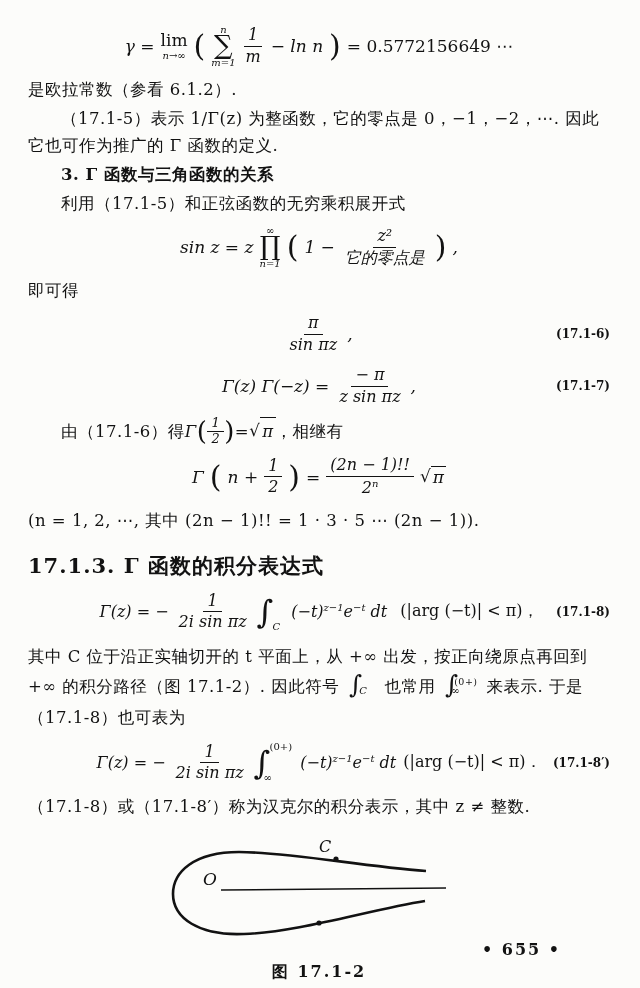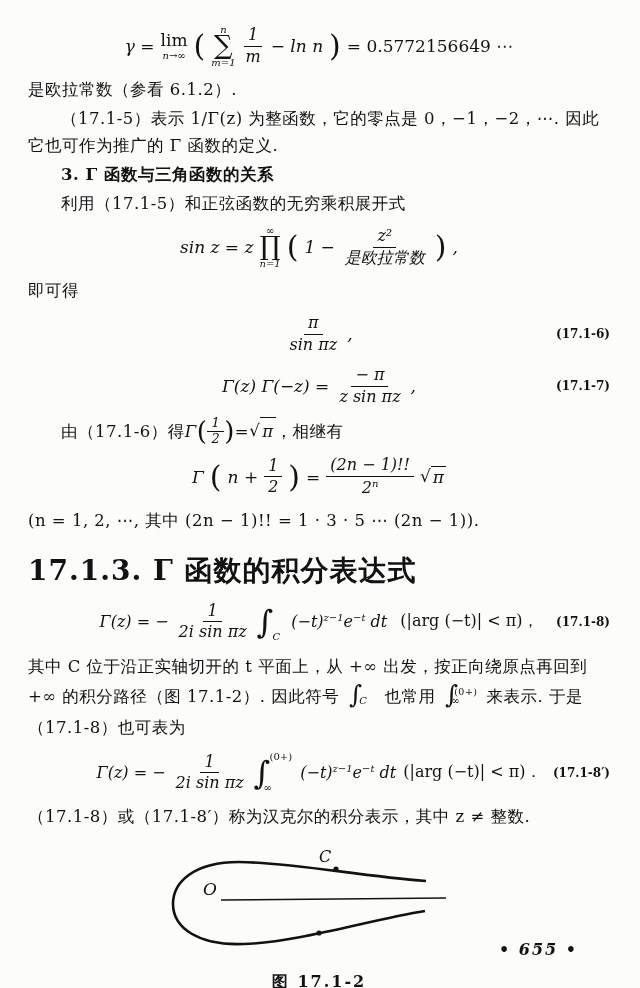--- a/index.html
+++ b/index.html
@@ -16,21 +16,21 @@
   }
   .body{
     font-size:16.5px;
     line-height:27px;
     margin:2px 0;
     letter-spacing:.5px;
   }
   .indent{text-indent:2em;}
   .subhead{font-weight:bold;}
   .sechead{
-    font-size:28px;
+    font-size:21px;
     font-weight:bold;
     margin:18px 0 10px 0;
     letter-spacing:1px;
   }
   
   .eq-row{
     position:relative;
     display:flex;justify-content:center;align-items:center;
     margin:8px 0;
     min-height:44px;
@@ -66,22 +66,22 @@
   .ii-sub{position:absolute;bottom:-3px;left:14px;font-size:10px;font-style:italic;}
   .ii-sup{position:absolute;top:-5px;left:13px;font-size:9.5px;white-space:nowrap;}
   .ii-subinf{position:absolute;bottom:-3px;left:10px;font-size:10px;}
   .it{font-style:italic;}
   
   .figure{margin-top:16px;text-align:center;}
   .fig-caption{
     font-size:16px;font-weight:bold;letter-spacing:2px;margin-top:2px;
   }
   .pagenum{
-    position:absolute;right:62px;top:940px;
-    font-weight:bold;font-size:16px;letter-spacing:2px;font-style:italic;
+    position:absolute;right:79px;top:940px;
+    font-weight:bold;font-size:16px;letter-spacing:2px;
   }
   svg text{font-family:"DejaVu Serif","Liberation Serif",serif;}
 </style>
 </head>
 <body>
 
 <div class="page">
 
   <div class="eq-row">
     <span class="fml">
@@ -116,21 +116,21 @@
       <span>sin z = z</span>
       <span class="bigop">
         <span class="bo-sup up">∞</span>
         <span class="bo-sym">∏</span>
         <span class="bo-sub">n=1</span>
       </span>
       <span class="bigp">(</span>
       <span>1 −</span>
       <span class="frac">
         <span class="fr-num">z²</span>
-        <span class="fr-den">是欧拉常数</span>
+        <span class="fr-den">它的零点是</span>
       </span>
       <span class="bigp">)</span>
       <span>,</span>
     </span>
   </div>
 
   <p class="body">即可得</p>
 
   <div class="eq-row">
     <span class="fml">

